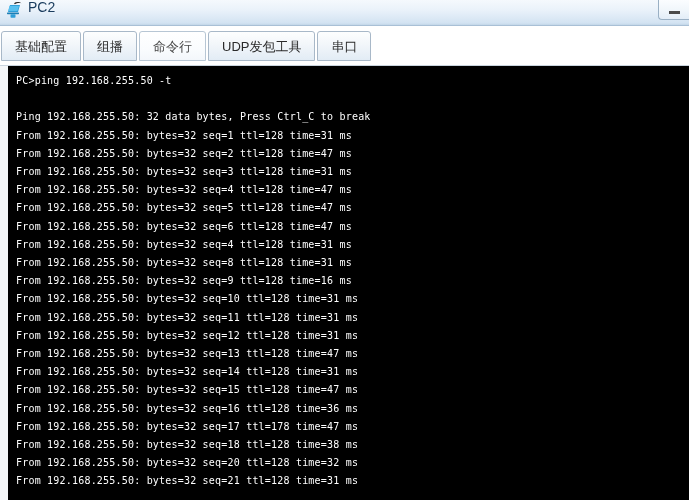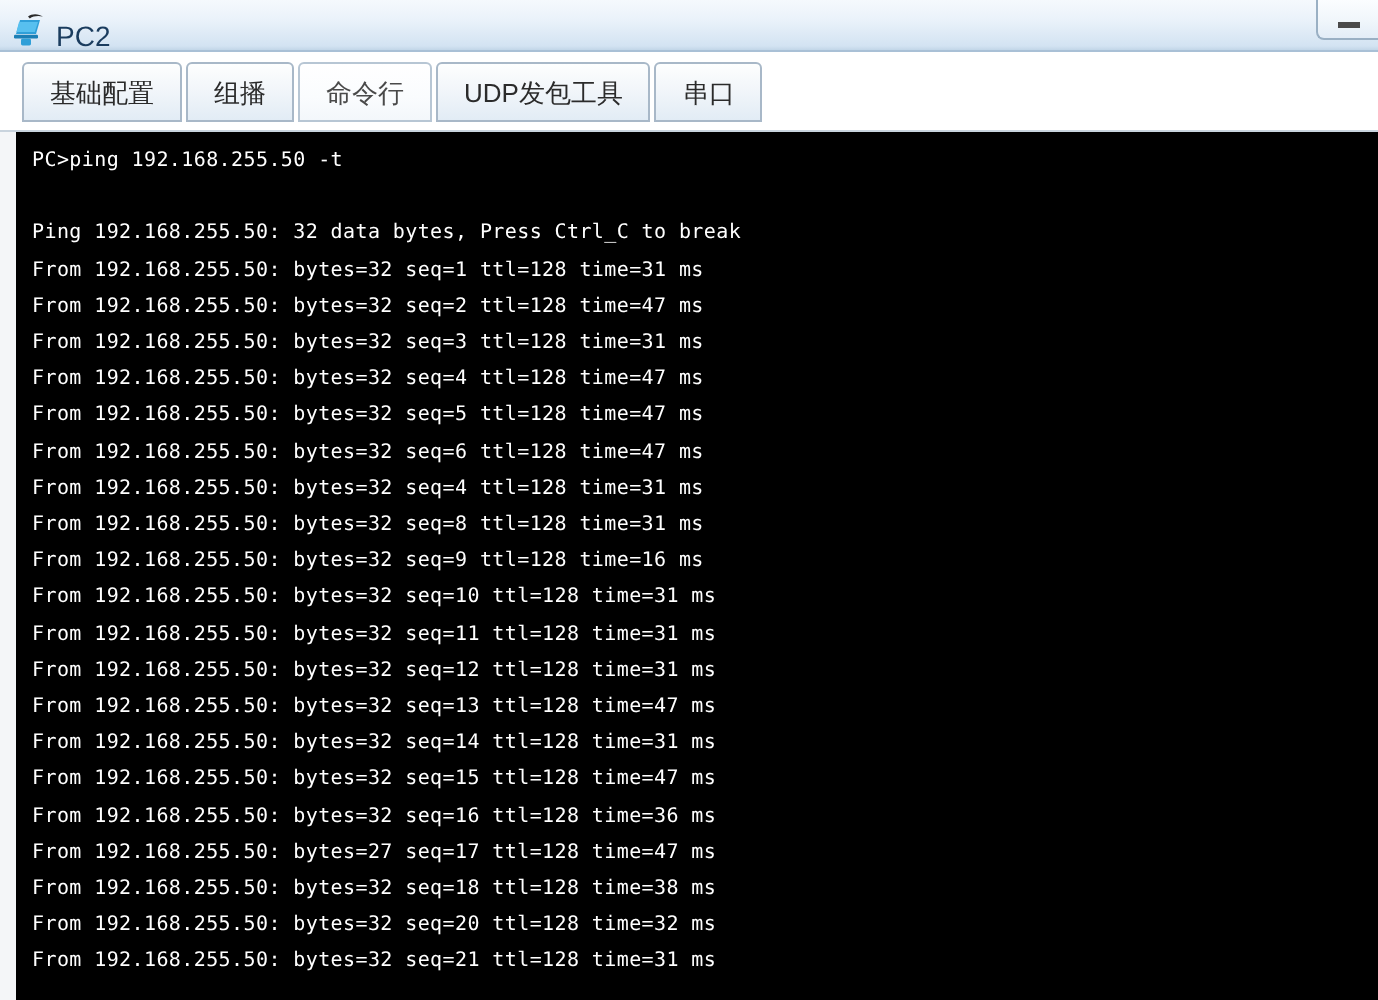--- a/index.html
+++ b/index.html
@@ -22,21 +22,21 @@
     overflow: hidden;
   }
 
   
   .titlebar {
     position: relative;
     height: 26px;
     background: linear-gradient(to bottom, #f5f9fd 0%, #eaf2fa 40%, #d3e3f2 92%, #c2d6e8 100%);
     border-bottom: 1px solid #a9c0d6;
     display: flex;
-    align-items: flex-end;
+    align-items: flex-start;
     box-sizing: border-box;
   }
   .title-icon {
     width: 20px;
     height: 20px;
     margin-left: 5px;
     margin-right: 3px;
     flex: 0 0 auto;
     display: block;
   }
@@ -74,21 +74,21 @@
     height: 3px;
     background: #4a4a4a;
     margin-top: 5px;
   }
 
   
   .tabstrip {
     position: relative;
     height: 39px;
     background: #ffffff;
-    padding-left: 11px;
+    padding-left: 1px;
     padding-top: 5px;
     box-sizing: border-box;
     display: flex;
     align-items: flex-start;
     gap: 2px;
     text-align: center;
   }
   .tab {
     height: 30px;
     min-width: 50px;
@@ -197,21 +197,21 @@
           <div class="term-line">From 192.168.255.50: bytes=32 seq=4 ttl=128 time=31 ms</div>
           <div class="term-line">From 192.168.255.50: bytes=32 seq=8 ttl=128 time=31 ms</div>
           <div class="term-line">From 192.168.255.50: bytes=32 seq=9 ttl=128 time=16 ms</div>
           <div class="term-line">From 192.168.255.50: bytes=32 seq=10 ttl=128 time=31 ms</div>
           <div class="term-line">From 192.168.255.50: bytes=32 seq=11 ttl=128 time=31 ms</div>
           <div class="term-line">From 192.168.255.50: bytes=32 seq=12 ttl=128 time=31 ms</div>
           <div class="term-line">From 192.168.255.50: bytes=32 seq=13 ttl=128 time=47 ms</div>
           <div class="term-line">From 192.168.255.50: bytes=32 seq=14 ttl=128 time=31 ms</div>
           <div class="term-line">From 192.168.255.50: bytes=32 seq=15 ttl=128 time=47 ms</div>
           <div class="term-line">From 192.168.255.50: bytes=32 seq=16 ttl=128 time=36 ms</div>
-          <div class="term-line">From 192.168.255.50: bytes=27 seq=17 ttl=128 time=47 ms</div>
+          <div class="term-line">From 192.168.255.50: bytes=32 seq=17 ttl=178 time=47 ms</div>
           <div class="term-line">From 192.168.255.50: bytes=32 seq=18 ttl=128 time=38 ms</div>
           <div class="term-line">From 192.168.255.50: bytes=32 seq=20 ttl=128 time=32 ms</div>
           <div class="term-line">From 192.168.255.50: bytes=32 seq=21 ttl=128 time=31 ms</div>
         </div>
 
     </div>
   </div>
 
 </div>
 

